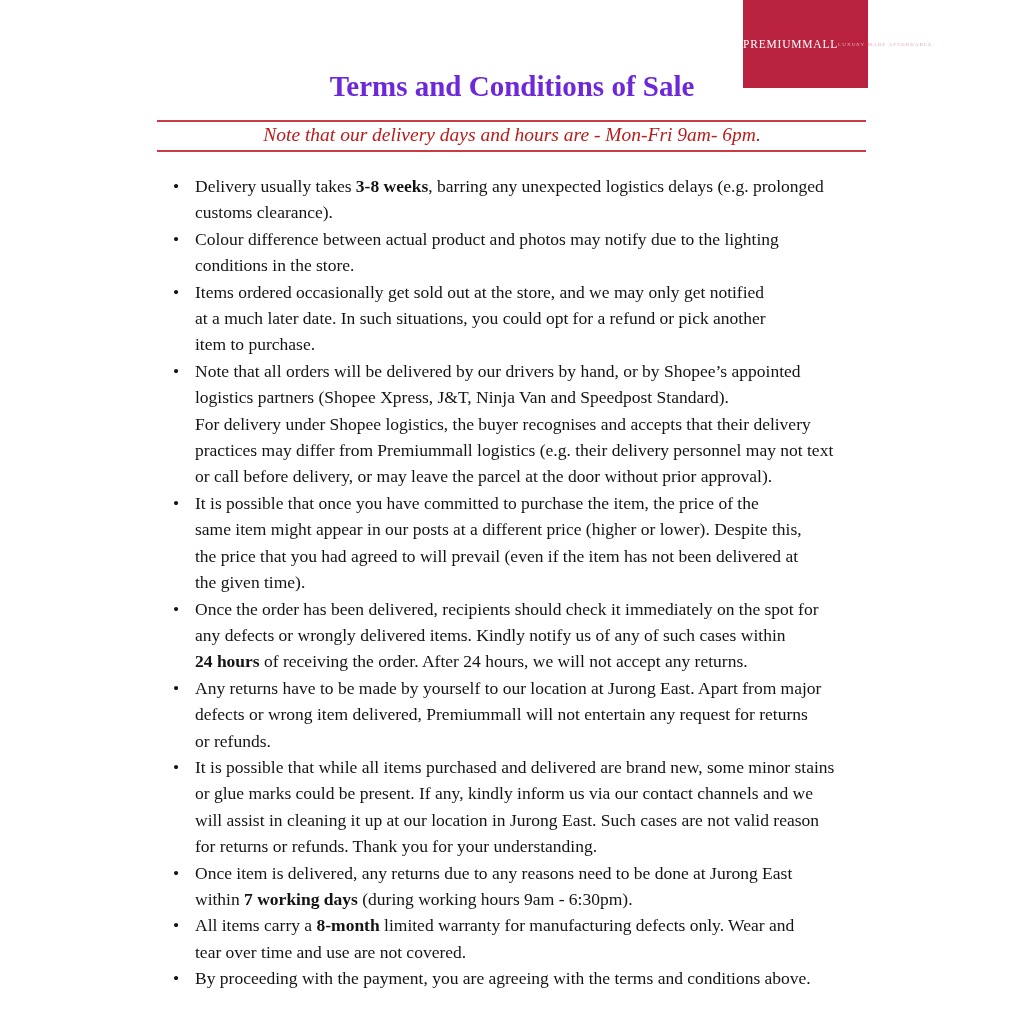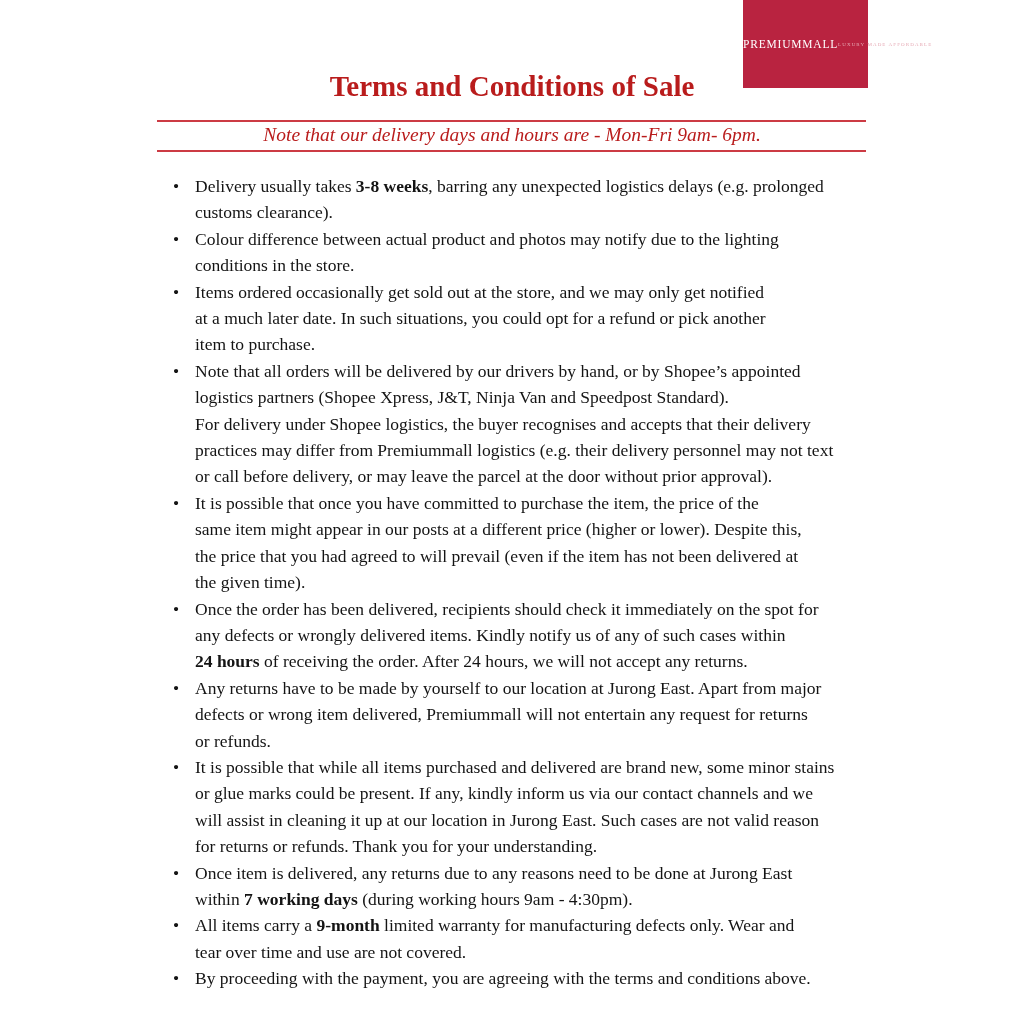--- a/index.html
+++ b/index.html
@@ -27,21 +27,21 @@
   .logo-tagline {
     color:#e6a9b4; font-size:5px; line-height:6px;
     letter-spacing:1.1px; margin-top:1px; white-space:nowrap;
   }
 
   
   .title {
     position:absolute; top:70px; left:158px; width:708px;
     margin:0; text-align:center;
     font-size:29px; line-height:32px; font-weight:bold;
-    color:#b91c1c;
+    color:#6d28d9;
   }
 
   
   .divider {
     position:absolute; left:157px; width:709px; height:0;
     margin:0; border:none; border-top:2px solid #cc3b44;
   }
   .divider-top { top:120px; }
   .divider-bottom { top:150px; }
   .notice {
@@ -118,19 +118,19 @@
 any defects or wrongly delivered items. Kindly notify us of any of such cases within
 </span><strong>24 hours</strong><span> of receiving the order. After 24 hours, we will not accept any returns.</span></li>
       <li><span>Any returns have to be made by yourself to our location at Jurong East. Apart from major
 defects or wrong item delivered, Premiummall will not entertain any request for returns
 or refunds.</span></li>
       <li><span>It is possible that while all items purchased and delivered are brand new, some minor stains
 or glue marks could be present. If any, kindly inform us via our contact channels and we
 will assist in cleaning it up at our location in Jurong East. Such cases are not valid reason
 for returns or refunds. Thank you for your understanding.</span></li>
       <li><span>Once item is delivered, any returns due to any reasons need to be done at Jurong East
-within </span><strong>7 working days</strong><span> (during working hours 9am - 4:30pm).</span></li>
-      <li><span>All items carry a </span><strong>9-month</strong><span> limited warranty for manufacturing defects only. Wear and
+within </span><strong>7 working days</strong><span> (during working hours 9am - 6:30pm).</span></li>
+      <li><span>All items carry a </span><strong>8-month</strong><span> limited warranty for manufacturing defects only. Wear and
 tear over time and use are not covered.</span></li>
       <li><span>By proceeding with the payment, you are agreeing with the terms and conditions above.</span></li>
     </ul>
 
 </div>
 
 </body></html>

